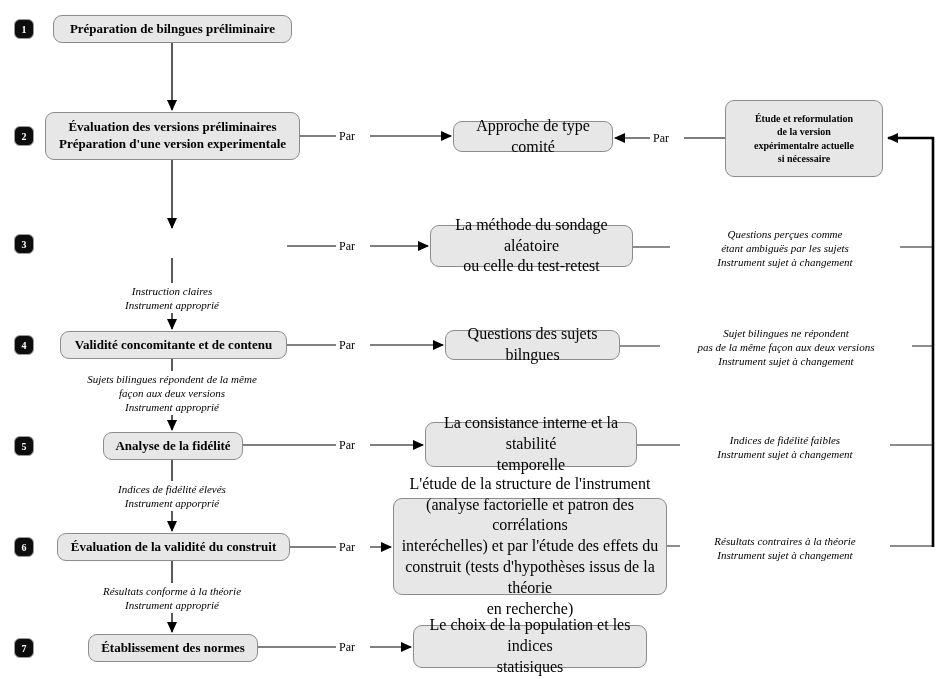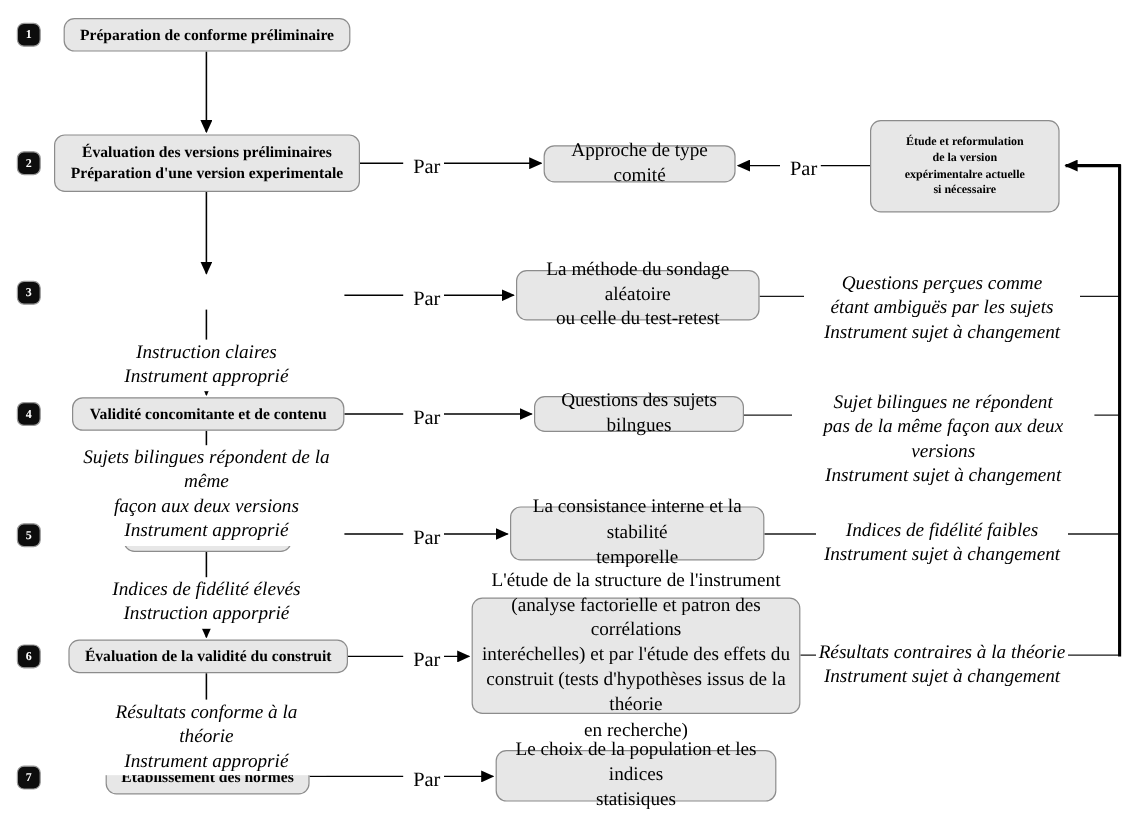--- a/index.html
+++ b/index.html
@@ -18,25 +18,25 @@
   .box{
     position:absolute;background:#e7e7e7;border:1.5px solid #8c8c8c;
     border-radius:9px;box-sizing:border-box;z-index:2;
     display:flex;align-items:center;justify-content:center;text-align:center;
     white-space:pre-line;line-height:1.3;padding:2px 6px;
   }
   .step{font-weight:bold;font-size:13px;}
   .method{font-size:16px;}
   .revision{font-weight:bold;font-size:10px;line-height:1.32;}
   .par{
-    position:absolute;font-size:17px;background:#fff;padding:0 3px;
-    z-index:3;text-align:right;
+    position:absolute;font-size:12px;background:#fff;padding:0 3px;
+    z-index:3;text-align:left;
   }
   .note{
-    position:absolute;font-style:italic;font-size:16px;line-height:1.28;
+    position:absolute;font-style:italic;font-size:11px;line-height:1.28;
     text-align:center;white-space:pre-line;background:#fff;z-index:3;
     padding:1px 0;
   }
 </style>
 </head>
 <body>
 
 <div class="canvas">
 
   <svg class="wires" viewBox="0 0 944 679" xmlns="http://www.w3.org/2000/svg">
@@ -79,21 +79,21 @@
   </svg>
 
   <div class="badge" style="left:14px;top:19px">1</div>
   <div class="badge" style="left:14px;top:126px">2</div>
   <div class="badge" style="left:14px;top:234px">3</div>
   <div class="badge" style="left:14px;top:335px">4</div>
   <div class="badge" style="left:14px;top:436px">5</div>
   <div class="badge" style="left:14px;top:537px">6</div>
   <div class="badge" style="left:14px;top:638px">7</div>
 
-  <div class="box step" style="left:53px;top:15px;width:239px;height:28px">Préparation de conforme préliminaire</div>
+  <div class="box step" style="left:53px;top:15px;width:239px;height:28px">Préparation de bilngues préliminaire</div>
   <div class="box step" style="left:45px;top:112px;width:255px;height:48px">Évaluation des versions préliminaires
 Préparation d'une version experimentale</div>
   <div class="box step" style="left:60px;top:331px;width:227px;height:28px">Validité concomitante et de contenu</div>
   <div class="box step" style="left:103px;top:432px;width:140px;height:28px">Analyse de la fidélité</div>
   <div class="box step" style="left:57px;top:533px;width:233px;height:28px">Évaluation de la validité du construit</div>
   <div class="box step" style="left:88px;top:634px;width:170px;height:28px">Établissement des normes</div>
 
   <div class="box method" style="left:453px;top:121px;width:160px;height:31px">Approche de type comité</div>
   <div class="box method" style="left:430px;top:225px;width:203px;height:42px">La méthode du sondage aléatoire
 ou celle du test-retest</div>
@@ -120,21 +120,21 @@
   <div class="par" style="left:336px;top:438px;width:28px">Par</div>
   <div class="par" style="left:336px;top:540px;width:28px">Par</div>
   <div class="par" style="left:336px;top:640px;width:28px">Par</div>
 
   <div class="note" style="left:92px;top:283px;width:160px">Instruction claires
 Instrument approprié</div>
   <div class="note" style="left:57px;top:371px;width:230px">Sujets bilingues répondent de la même
 façon aux deux versions
 Instrument approprié</div>
   <div class="note" style="left:87px;top:481px;width:170px">Indices de fidélité élevés
-Instruction apporprié</div>
+Instrument apporprié</div>
   <div class="note" style="left:72px;top:583px;width:200px">Résultats conforme à la théorie
 Instrument approprié</div>
 
   <div class="note" style="left:670px;top:226px;width:230px">Questions perçues comme
 étant ambiguës par les sujets
 Instrument sujet à changement</div>
   <div class="note" style="left:660px;top:325px;width:252px">Sujet bilingues ne répondent
 pas de la même façon aux deux versions
 Instrument sujet à changement</div>
   <div class="note" style="left:680px;top:432px;width:210px">Indices de fidélité faibles

